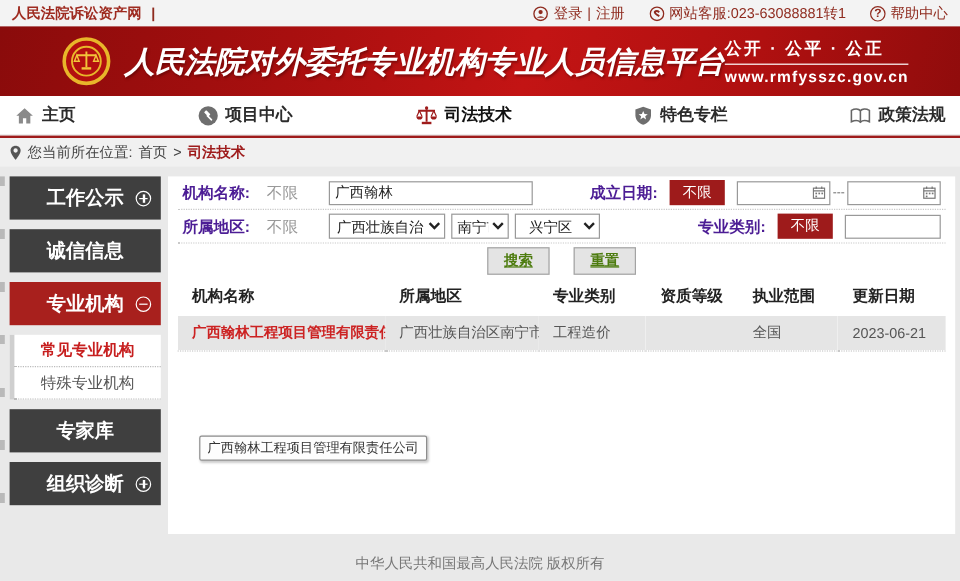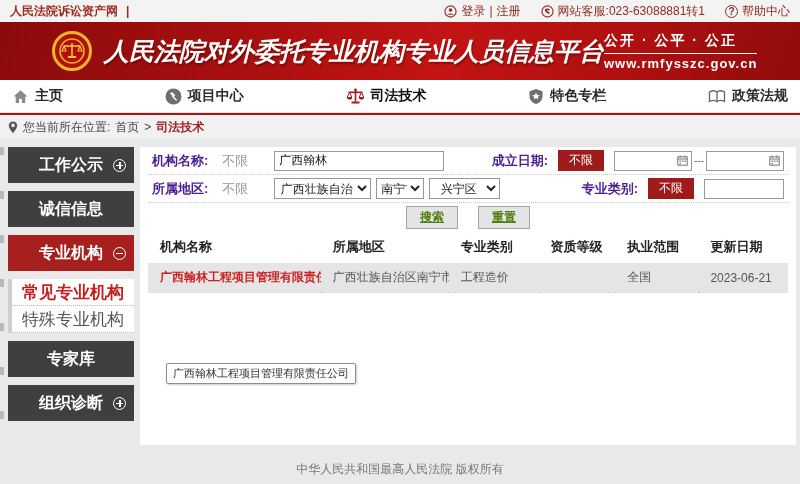--- a/index.html
+++ b/index.html
@@ -52,21 +52,21 @@
   .sblock { width:126px; height:36px; margin-bottom:8px; background:#3f3f3f; color:#fff;
     font-size:16px; font-weight:bold; display:flex; align-items:center;
     justify-content:center; position:relative; cursor:pointer; }
   .sblock.red { background:#a8201d; }
   .cicon { position:absolute; right:8px; width:13px; height:13px; border:1px solid #fff;
     border-radius:50%; }
   .cicon::before { content:""; position:absolute; left:2px; right:2px; top:5px; height:1.5px; background:#fff; }
   .cicon.plus::after { content:""; position:absolute; top:2px; bottom:2px; left:5px; width:1.5px; background:#fff; }
   .submenu { width:126px; background:#fff; border-left:4px solid #cfcfcf; margin-bottom:8px; }
   .subitem { height:27px; display:flex; align-items:center; justify-content:center;
-    font-size:17px; color:#555; border-bottom:1px dotted #bbb; cursor:pointer; }
+    font-size:13px; color:#555; border-bottom:1px dotted #bbb; cursor:pointer; }
   .subitem.active { color:#c71f1f; font-weight:bold; }
 
   .main { flex:1; background:#fff; position:relative; padding:0 8px; }
   .frow { display:flex; align-items:center; height:28px; border-bottom:1px dotted #c9c9c9;
     font-size:13px; padding:0 4px; }
   .flabel { font-weight:bold; color:#4c1d95; white-space:nowrap; }
   .gray-any { color:#999; margin:0 14px 0 14px; width:38px; }
   .red-any { background:#9e1b1b; color:#fff; font-size:12px; padding:2px 11px;
     margin:0 10px; cursor:pointer; }
   input.txt { height:20px; border:1px solid #999; font-size:12px; padding:0 4px;

